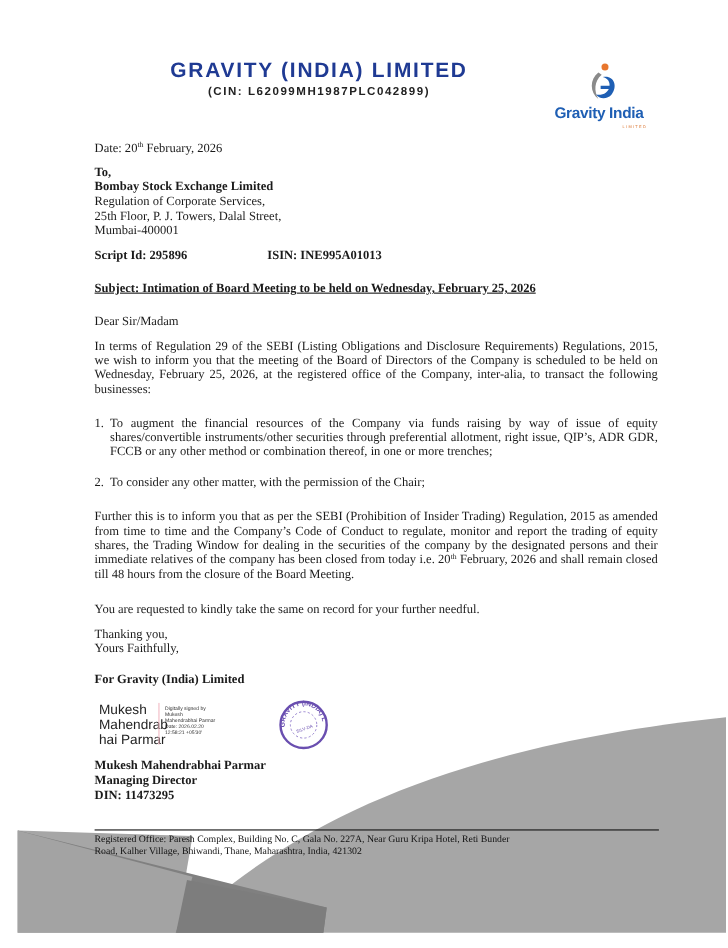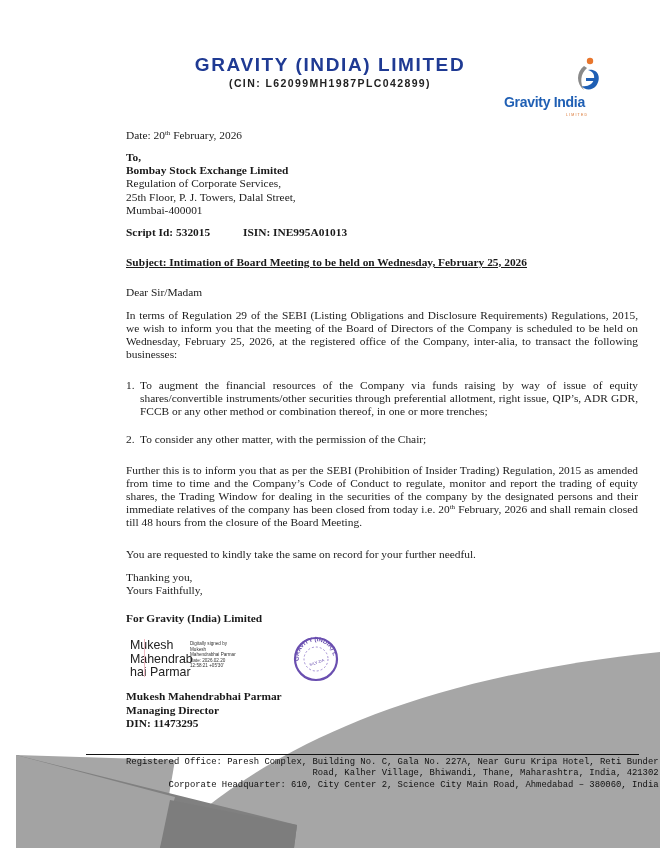--- a/index.html
+++ b/index.html
@@ -1,18 +1,18 @@
 <!DOCTYPE html>
 <html><head>
 <meta charset="utf-8">
 <style>
   html, body { margin:0; padding:0; }
   body { width:662px; height:862px; background:#ffffff; position:relative; overflow:hidden; font-family:"Liberation Serif", serif; color:#1a1a1a; }
   .bg-shapes { position:absolute; left:0; top:0; width:662px; height:862px; z-index:0; }
-  .layer { position:absolute; z-index:1;padding-left:40px; }
+  .layer { position:absolute; z-index:1; }
   .company-name { left:0; width:580px; top:54px; text-align:center; font-family:"Liberation Sans", sans-serif; font-weight:bold; font-size:19px; letter-spacing:1.6px; color:#1f3a93; }
   .cin { left:0; width:580px; top:77px; text-align:center; font-family:"Liberation Sans", sans-serif; font-weight:bold; font-size:10.5px; letter-spacing:1.4px; color:#222; }
   .logo { left:500px; top:56px; width:110px; height:70px; }
   .logo-text { position:absolute; left:4px; top:38px; font-family:"Liberation Sans", sans-serif; font-weight:bold; font-size:14px; color:#1f5fb4; letter-spacing:-0.3px; white-space:nowrap;text-align:right; }
   .logo-sub { position:absolute; left:66px; top:57px; font-family:"Liberation Sans", sans-serif; font-size:3.5px; letter-spacing:1.2px; color:#d9702a; }
   .txt { font-size:11.4px; line-height:13px; }
   .date { left:86px; top:129px; }
   sup { font-size:7px; line-height:0; vertical-align:4px; }
   .addr { left:86px; top:151px; line-height:13.2px; }
   .bold { font-weight:bold; }
@@ -31,21 +31,21 @@
   .p2 { top:464px; }
   .p3 { top:548px; }
   .thanks { left:86px; top:571px; }
   .for-co { left:86px; top:612px; font-weight:bold; }
   .sig-name { left:90px; top:639px; font-family:"Liberation Sans", sans-serif; font-size:12.4px; line-height:13.5px; color:#222; }
   .sig-meta { left:150px; top:641px; font-family:"Liberation Sans", sans-serif; font-size:4.6px; line-height:5.6px; color:#333; }
   .sig-meta-mark { position:absolute; left:-6px; top:-2px; width:2px; height:38px; border-left:1px solid #f2b9c4; }
   .stamp { left:251px; top:634px; width:50px; height:50px; }
   .signer { left:86px; top:690px; font-weight:bold; line-height:13.6px; }
   .rule { left:86px; top:754px; width:513px; height:0; border-top:1px solid #111; }
-  .footer { left:86px; top:757px; font-family:Liberation Mono, monospace; font-size:8.9px; line-height:11.4px; color:#111; white-space:nowrap;text-align:right; }
+  .footer { left:86px; top:757px; font-family:Liberation Serif, serif; font-size:8.9px; line-height:11.4px; color:#111; white-space:nowrap; }
 </style>
 </head>
 <body>
 
 <svg class="bg-shapes" viewBox="0 0 662 862" xmlns="http://www.w3.org/2000/svg">
   <path d="M160,848 C 250,760 390,680 660,652 L 660,848 Z" fill="#a6a6a6"></path>
   <path d="M16,755 L16,848 L160,848 L175,760 Z" fill="#a6a6a6"></path>
   <path d="M16,755 L297,825 L294,848 L160,848 Z" fill="#808080"></path>
   <path d="M16,755 L175,797 L160,848 L16,848 Z" fill="#a3a3a3"></path>
   <path d="M170,800 L297,825 L294,848 L160,848 Z" fill="#7d7d7d"></path>
@@ -71,21 +71,21 @@
 
 <div class="layer txt addr">
   <div class="bold">To,</div>
   <div class="bold">Bombay Stock Exchange Limited</div>
   <div>Regulation of Corporate Services,</div>
   <div>25th Floor, P. J. Towers, Dalal Street,</div>
   <div>Mumbai-400001</div>
 </div>
 
 <div class="layer txt ids">
-  <span>Script Id: 532015</span>
+  <span>Script Id: 295896</span>
   <span class="isin">ISIN: INE995A01013</span>
 </div>
 
 <div class="layer txt subject">Subject: Intimation of Board Meeting to be held on Wednesday, February 25, 2026</div>
 <div class="layer txt salut">Dear Sir/Madam</div>
 
 <div class="layer txt para p1">In terms of Regulation 29 of the SEBI (Listing Obligations and Disclosure Requirements) Regulations, 2015, we wish to inform you that the meeting of the Board of Directors of the Company is scheduled to be held on Wednesday, February 25, 2026, at the registered office of the Company, inter-alia, to transact the following businesses:</div>
 
 <div class="layer txt list l1">
   <div class="li">
@@ -140,14 +140,13 @@
 <div class="layer txt signer">
   <div>Mukesh Mahendrabhai Parmar</div>
   <div>Managing Director</div>
   <div>DIN: 11473295</div>
 </div>
 
 <div class="layer rule"></div>
 <div class="layer footer">
   <div>Registered Office:  Paresh Complex, Building No. C, Gala No. 227A, Near Guru Kripa Hotel, Reti Bunder</div>
   <div>Road, Kalher Village, Bhiwandi, Thane, Maharashtra, India, 421302</div>
-  <div>Corporate Headquarter: 610, City Center 2, Science City Main Road, Ahmedabad – 380060, India</div>
 </div>
 
 </body></html>

